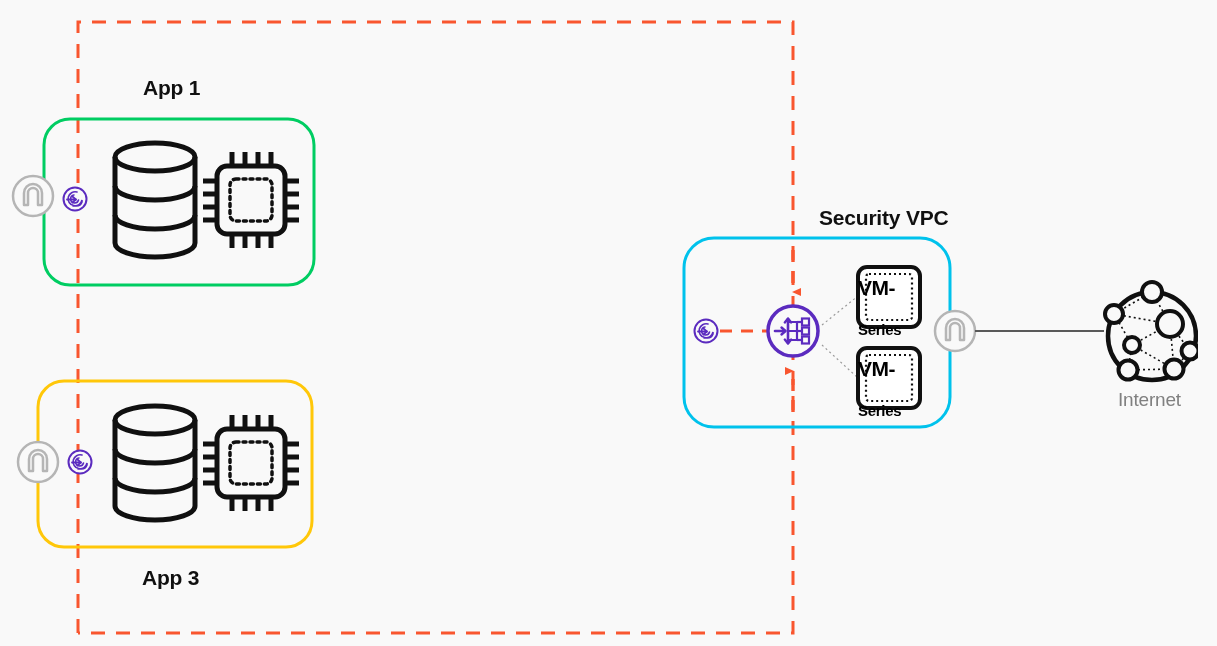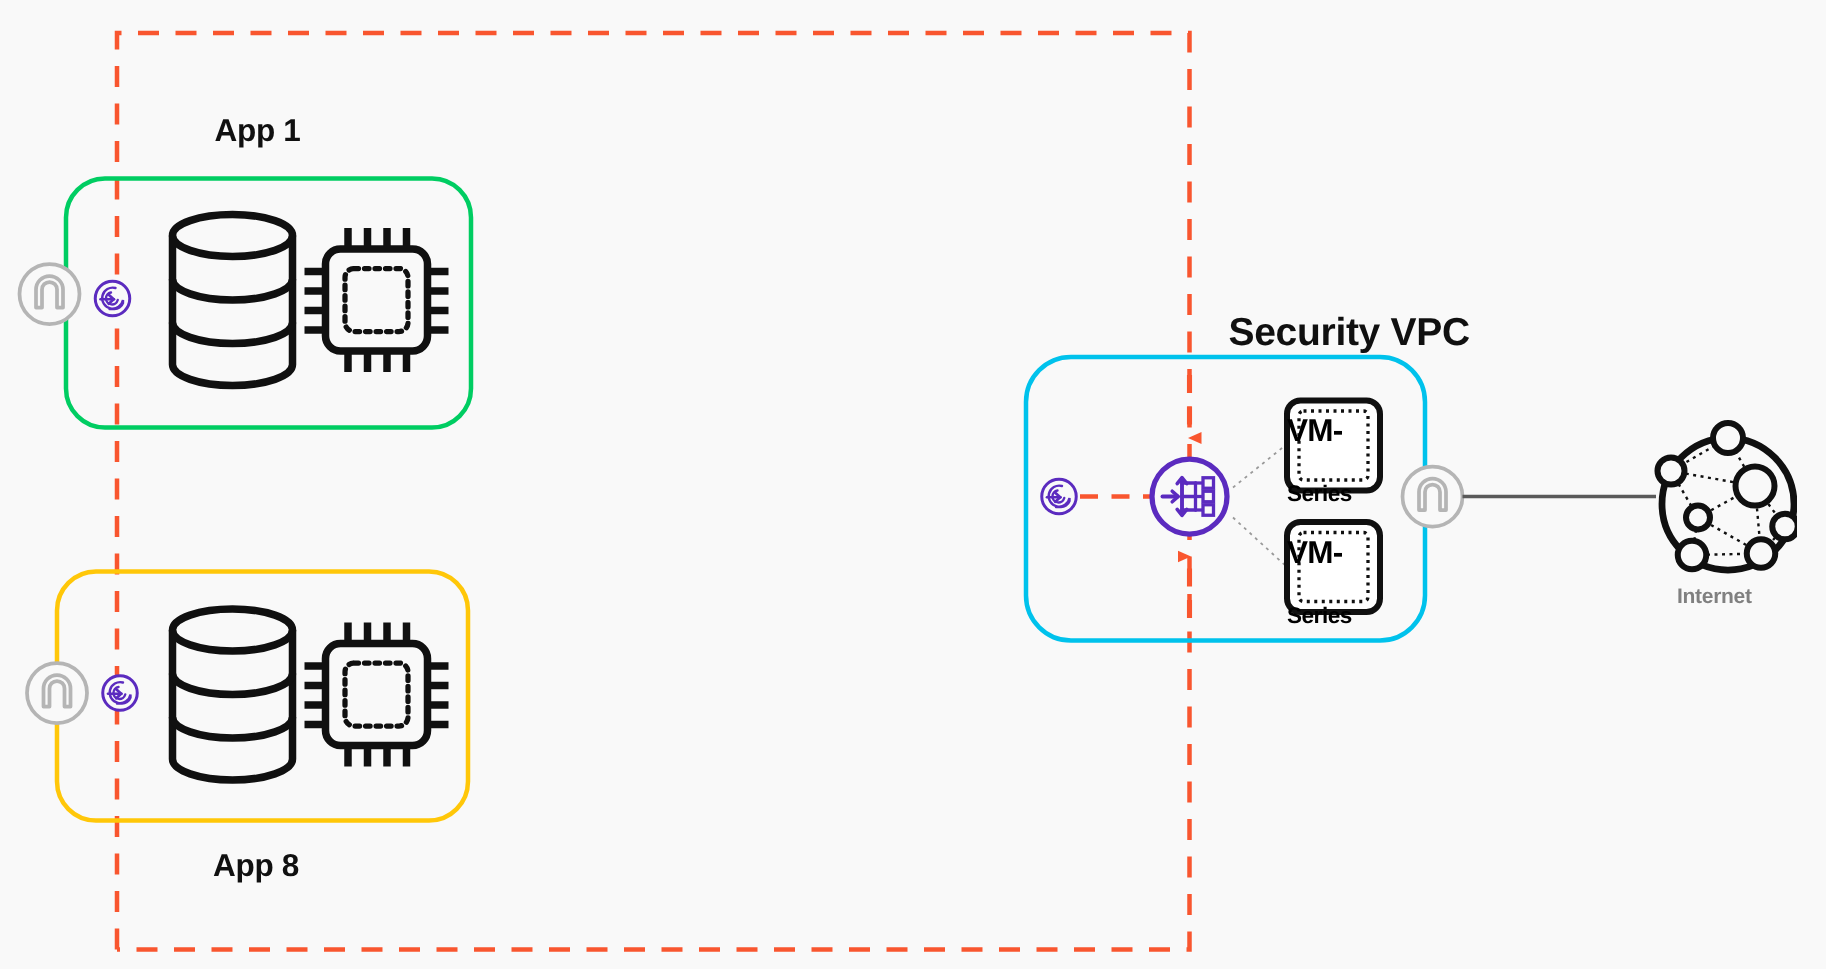--- a/index.html
+++ b/index.html
@@ -30,25 +30,25 @@
     font-family: "Liberation Sans", sans-serif;
     font-weight: bold;
     color: #101010;
     white-space: nowrap;
     letter-spacing: -0.2px;
   }
   .label.app-title {
     font-size: 21px;
   }
   .label.vpc-title {
-    font-size: 26px;
+    font-size: 21px;
   }
   .label.net-title {
-    font-size: 14px;
-    font-weight: bold;
+    font-size: 19px;
+    font-weight: normal;
     color: #808080;
   }
   .vmtext {
     position: absolute;
     font-family: "Liberation Sans", sans-serif;
     color: #000;
     line-height: 1.0;
     white-space: nowrap;
   }
   .vmtext .l1 { font-size: 21px; font-weight: 700; letter-spacing: -0.5px; display:block;}
@@ -256,21 +256,21 @@
       <circle cx="-20" cy="9" r="8" fill="#f9f9f9" stroke="#101010" stroke-width="4"></circle>
       <circle cx="38" cy="15" r="8.5" fill="#f9f9f9" stroke="#101010" stroke-width="4"></circle>
       <circle cx="22" cy="33" r="9.5" fill="#f9f9f9" stroke="#101010" stroke-width="4"></circle>
       <circle cx="-24" cy="34" r="9.5" fill="#f9f9f9" stroke="#101010" stroke-width="4"></circle>
     </g>
 
   </svg>
 
   <div class="label app-title" style="left:143px; top:76px;">App 1</div>
 
-  <div class="label app-title" style="left:142px; top:566px;">App 8</div>
+  <div class="label app-title" style="left:142px; top:566px;">App 3</div>
 
   <div class="label vpc-title" style="left:819px; top:206px;">Security VPC</div>
 
   <div class="label net-title" style="left:1118px; top:389px;">Internet</div>
 
   <div class="vmtext" style="left:858px; top:277px; width:62px;">
     <span class="l1">VM-</span>
     <span class="l2">Series</span>
   </div>
 

